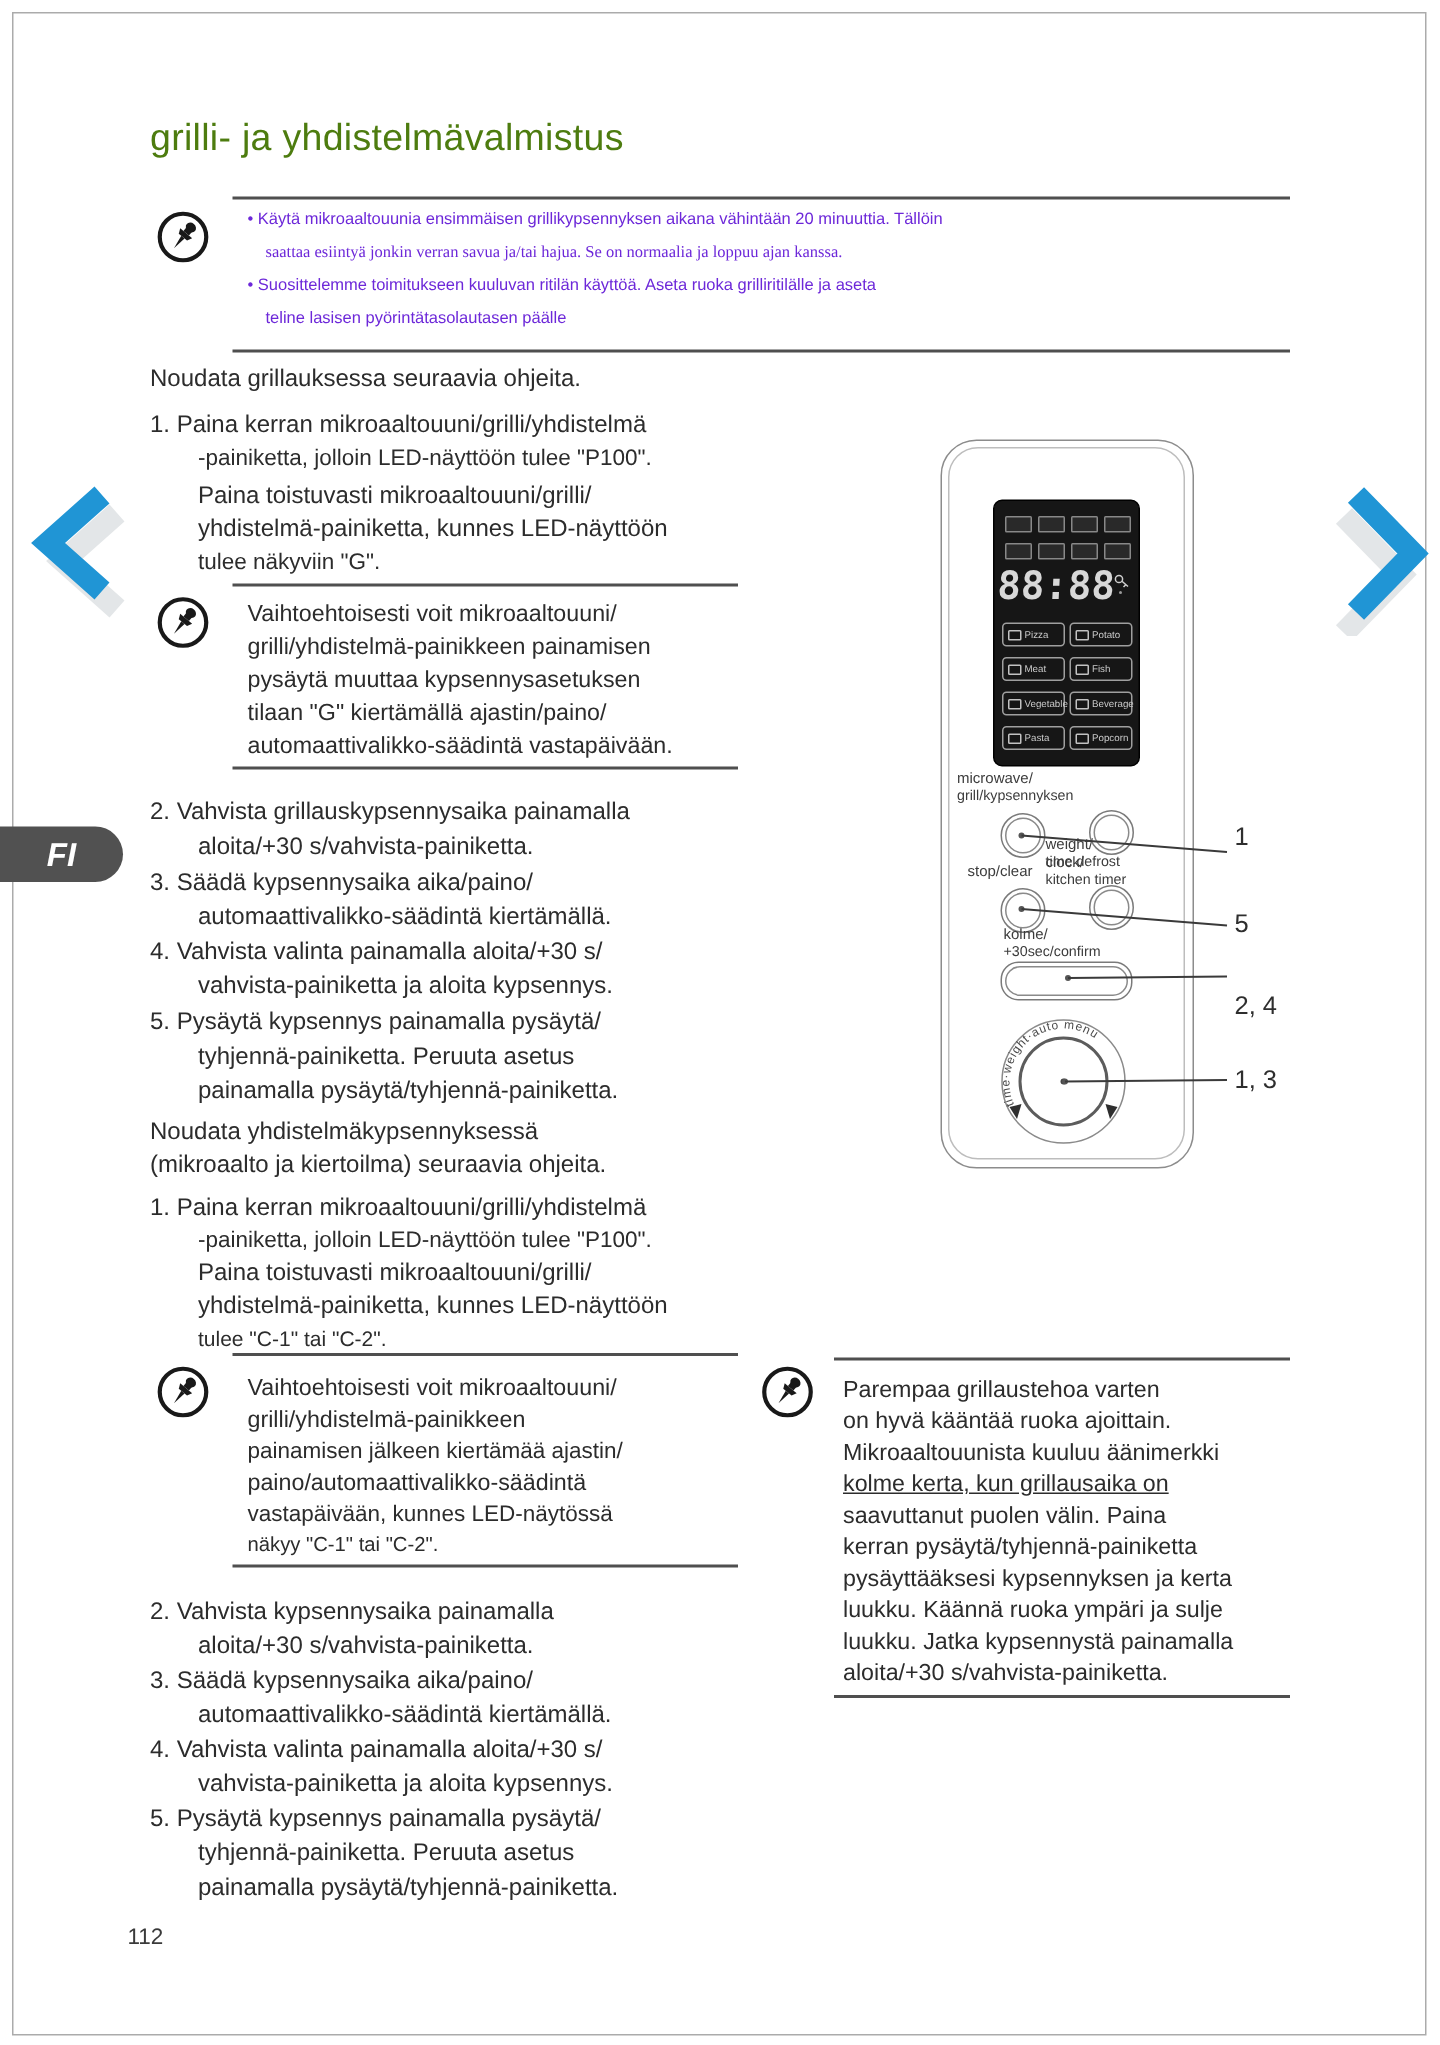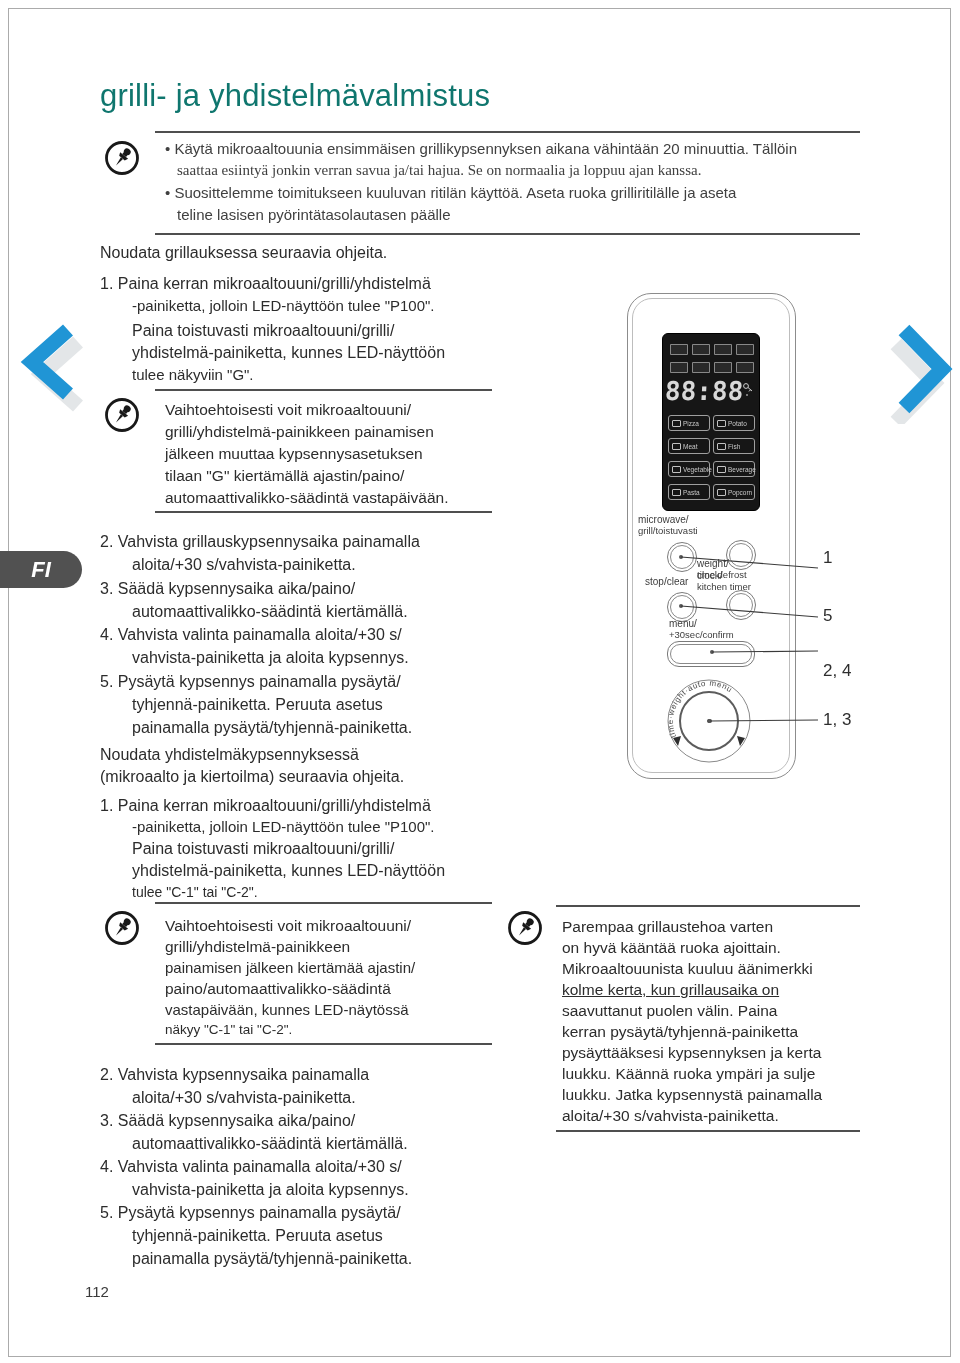--- a/index.html
+++ b/index.html
@@ -2,25 +2,25 @@
 <html><head>
 <meta charset="utf-8">
 <style>
   html,body{margin:0;padding:0;}
   body{
     width:960px;height:1363px;position:relative;background:#ffffff;
     font-family:"Liberation Sans",sans-serif;color:#2e2e2e;overflow:hidden;
   }
   .abs{position:absolute;}
   .frame{left:8px;top:8px;width:941px;height:1347px;border:1px solid #ababab;}
-  .title{left:100px;top:78px;font-size:31px;color:#0f766e;letter-spacing:.2px;}
+  .title{left:100px;top:78px;font-size:25px;color:#4d7c0f;letter-spacing:.2px;}
   .rule{position:absolute;height:2px;background:#4f4f4f;}
   .ln{position:absolute;white-space:nowrap;font-size:16px;color:#2c2c2c;}
   .nl{position:absolute;white-space:nowrap;font-size:15.5px;color:#2c2c2c;}
-  .n1{position:absolute;white-space:nowrap;font-size:15px;color:#404040;}
+  .n1{position:absolute;white-space:nowrap;font-size:11px;color:#6d28d9;}
   .pagenum{left:85px;top:1283px;font-size:15px;color:#3a3a3a;}
   .fitab{
     left:0;top:551px;width:82px;height:37px;background:#515151;
     border-radius:0 19px 19px 0;display:flex;align-items:center;justify-content:center;
     color:#fff;font-style:italic;font-weight:bold;font-size:22px;
   }
   
   .panel-outer{left:627px;top:293px;width:167px;height:484px;border:1.5px solid #8c8c8c;border-radius:24px;}
   .panel-inner{left:632px;top:298px;width:156px;height:473px;border:1px solid #bdbdbd;border-radius:20px;}
   .led{left:662px;top:333px;width:96px;height:176px;background:#161616;border:1px solid #000;border-radius:6px;}
@@ -84,21 +84,21 @@
       <g transform="rotate(40 19 19)" fill="#191919">
         <ellipse cx="19" cy="10.8" rx="3.6" ry="3.1"></ellipse>
         <rect x="16.6" y="11.5" width="4.8" height="4.2"></rect>
         <path d="M13.8 15.7 h10.4 l-1.6 3.4 h-7.2 Z"></path>
         <path d="M17.6 19.1 h2.8 L19.2 28.6 Z"></path>
       </g>
     </svg>
 </div>
 <div class="nl" style="left:165px;top:401px;">Vaihtoehtoisesti voit mikroaaltouuni/</div>
 <div class="nl" style="left:165px;top:423px;">grilli/yhdistelmä-painikkeen painamisen</div>
-<div class="nl" style="left:165px;top:445px;">jälkeen muuttaa kypsennysasetuksen</div>
+<div class="nl" style="left:165px;top:445px;">pysäytä muuttaa kypsennysasetuksen</div>
 <div class="nl" style="left:165px;top:467px;">tilaan "G" kiertämällä ajastin/paino/</div>
 <div class="nl" style="left:165px;top:489px;">automaattivalikko-säädintä vastapäivään.</div>
 
 <div class="ln" style="left:100px;top:533px;">2. Vahvista grillauskypsennysaika painamalla</div>
 <div class="ln" style="left:132px;top:556px;">aloita/+30 s/vahvista-painiketta.</div>
 <div class="ln" style="left:100px;top:580px;">3. Säädä kypsennysaika aika/paino/</div>
 <div class="ln" style="left:132px;top:603px;">automaattivalikko-säädintä kiertämällä.</div>
 <div class="ln" style="left:100px;top:626px;">4. Vahvista valinta painamalla aloita/+30 s/</div>
 <div class="ln" style="left:132px;top:649px;">vahvista-painiketta ja aloita kypsennys.</div>
 <div class="ln" style="left:100px;top:673px;">5. Pysäytä kypsennys painamalla pysäytä/</div>
@@ -216,21 +216,21 @@
       <span>Pasta</span>
     </div>
   <div class="menu-btn" style="left:50px;top:150px;">
       <span class="mb-icon"></span>
       <span>Popcorn</span>
     </div>
 </div>
 
 <div class="ctl-label" style="left:638px;top:514px;">
   <div>microwave/</div>
-  <div class="ctl-sub">grill/toistuvasti</div>
+  <div class="ctl-sub">grill/kypsennyksen</div>
 </div>
 <div class="ctl-label" style="left:697px;top:514px;margin-top:44px;">
   <div>weight/</div>
   <div class="ctl-sub">time defrost</div>
 </div>
 <div class="ring" style="left:667px;top:542px;">
     <div class="ring-in"></div>
   </div>
 <div class="ring" style="left:726px;top:540px;">
     <div class="ring-in"></div>
@@ -244,21 +244,21 @@
   <div class="ctl-sub">kitchen timer</div>
 </div>
 <div class="ring" style="left:667px;top:592px;">
     <div class="ring-in"></div>
   </div>
 <div class="ring" style="left:726px;top:590px;">
     <div class="ring-in"></div>
   </div>
 
 <div class="ctl-label" style="left:669px;top:618px;">
-  <div>menu/</div>
+  <div>kolme/</div>
   <div class="ctl-sub">+30sec/confirm</div>
 </div>
 <div class="oval">
     <div class="oval-in"></div>
   </div>
 
 <div class="abs" style="left:664px;top:676px;">
   <svg width="90" height="90" viewBox="0 0 90 90">
     <defs>
         <path id="dialArc" d="M 14,64 A 36,36 0 1 1 76,64" fill="none"></path>

